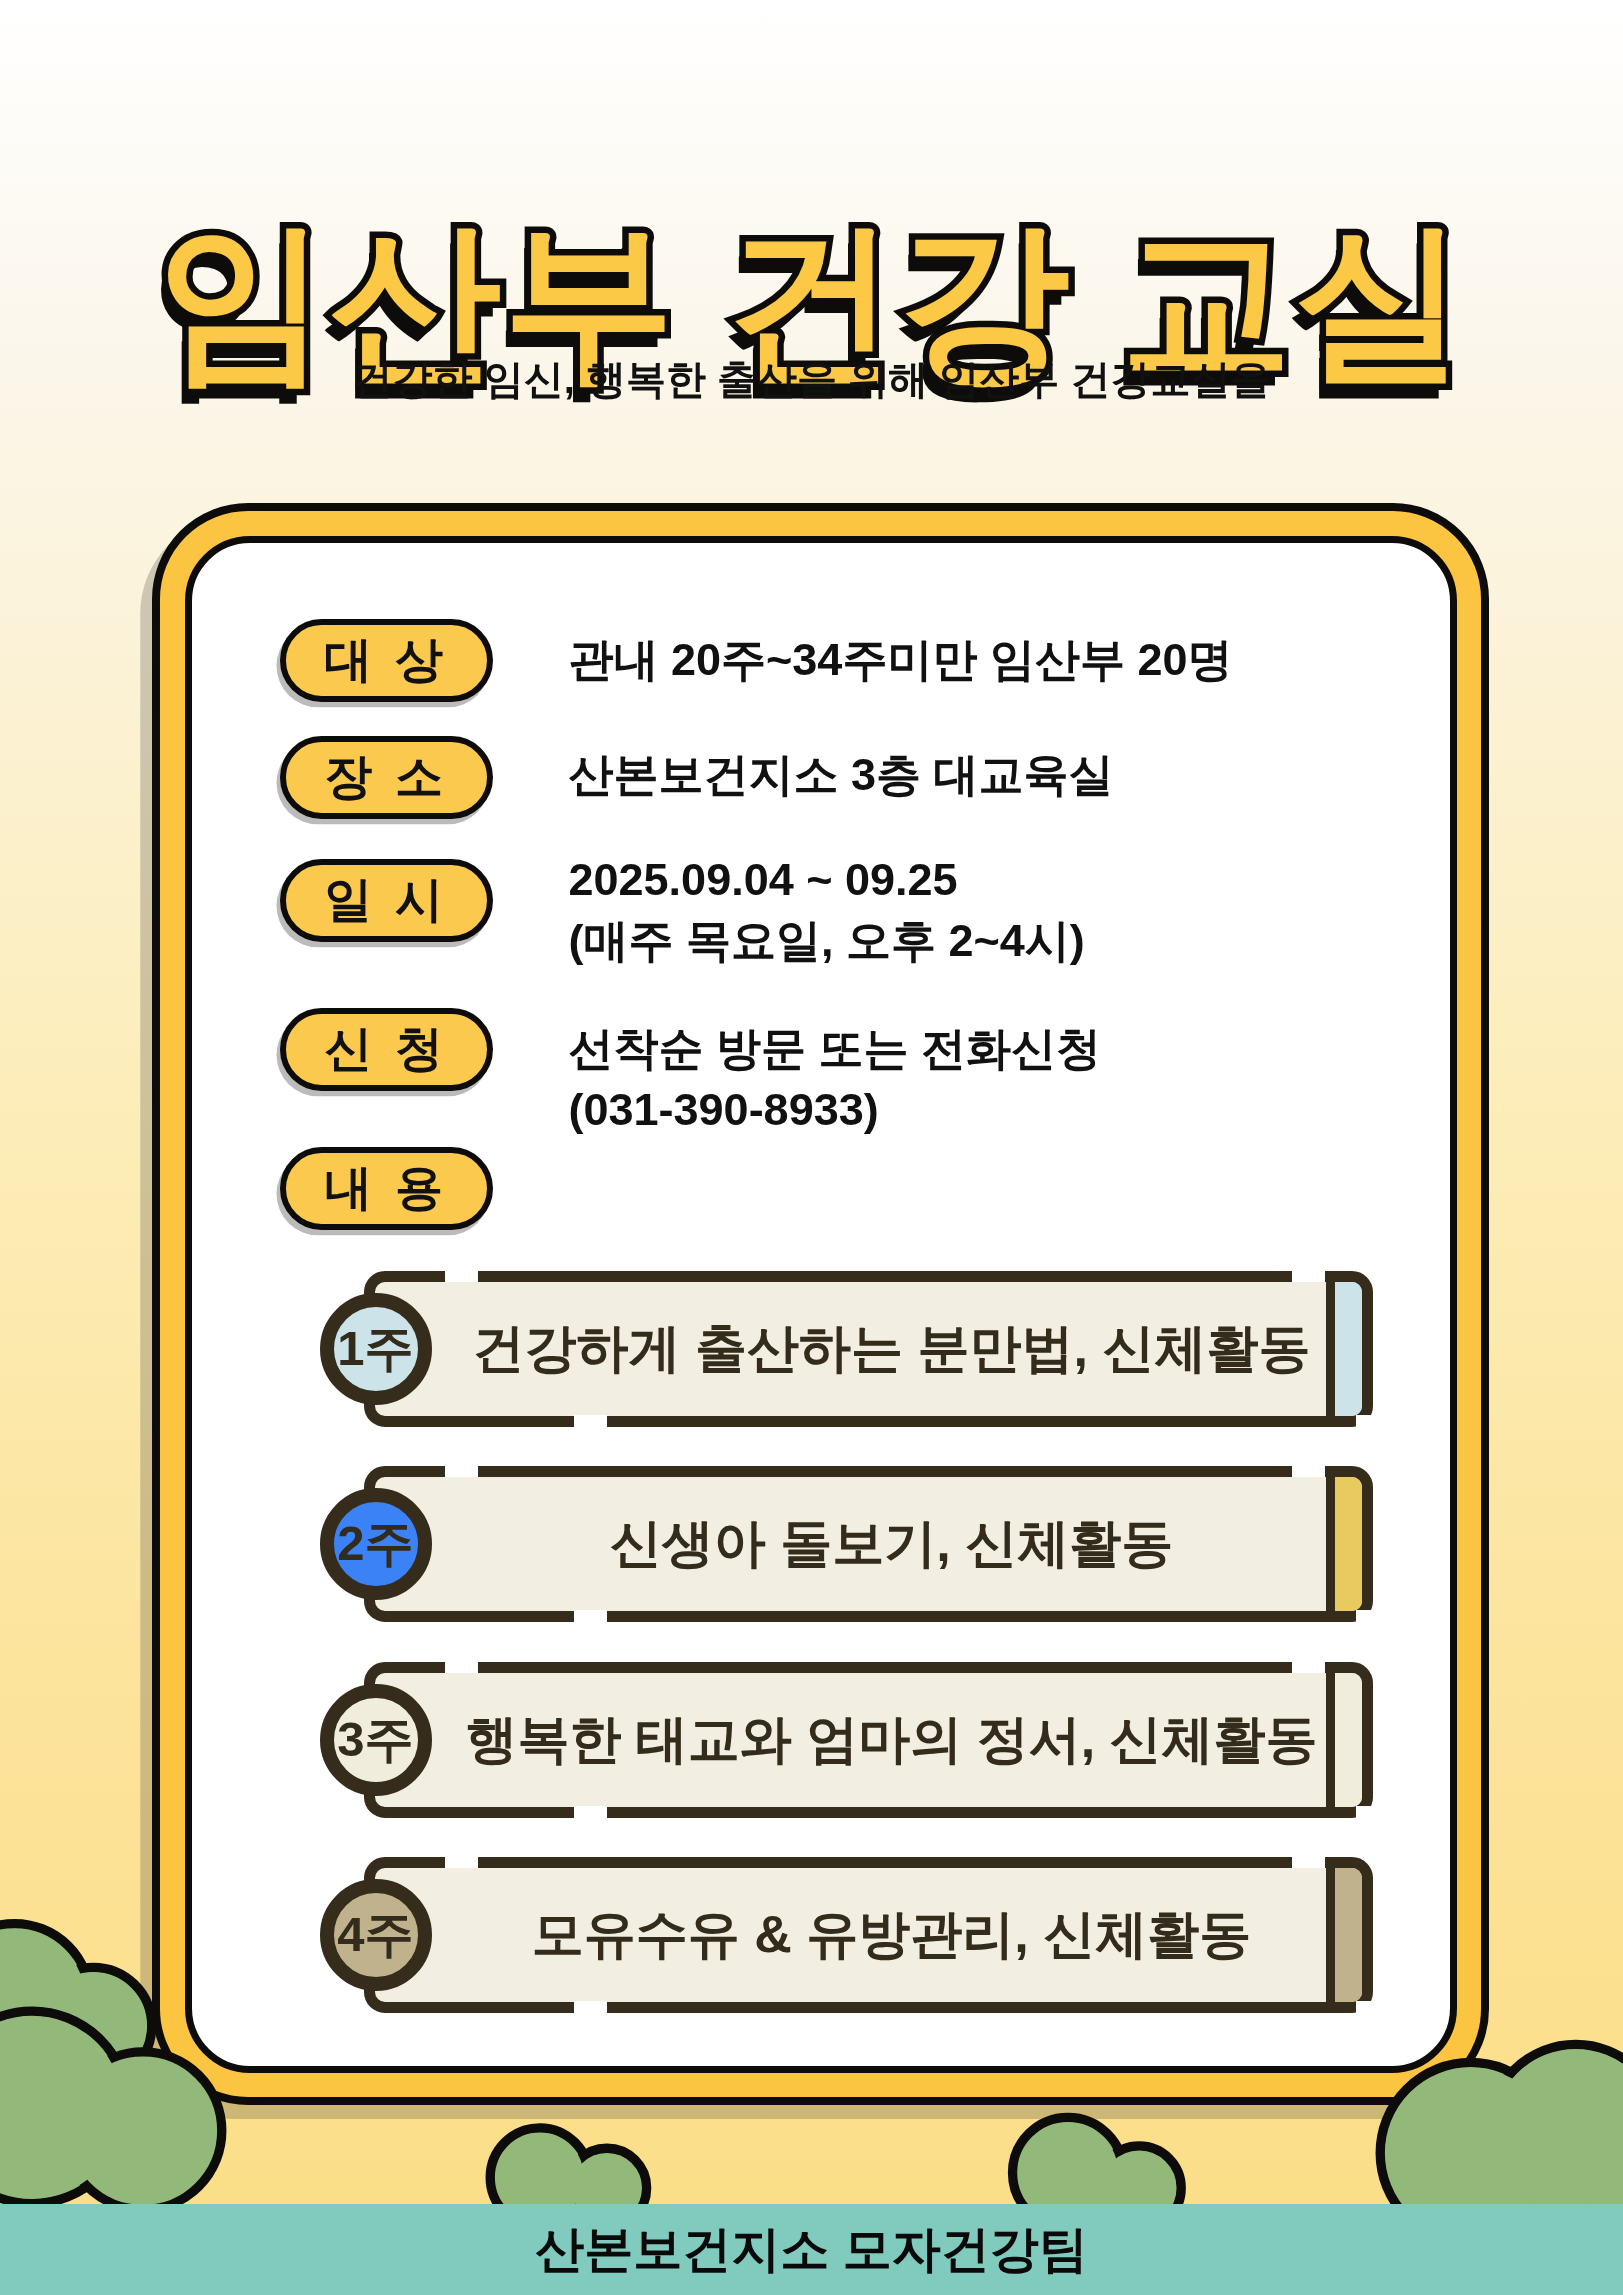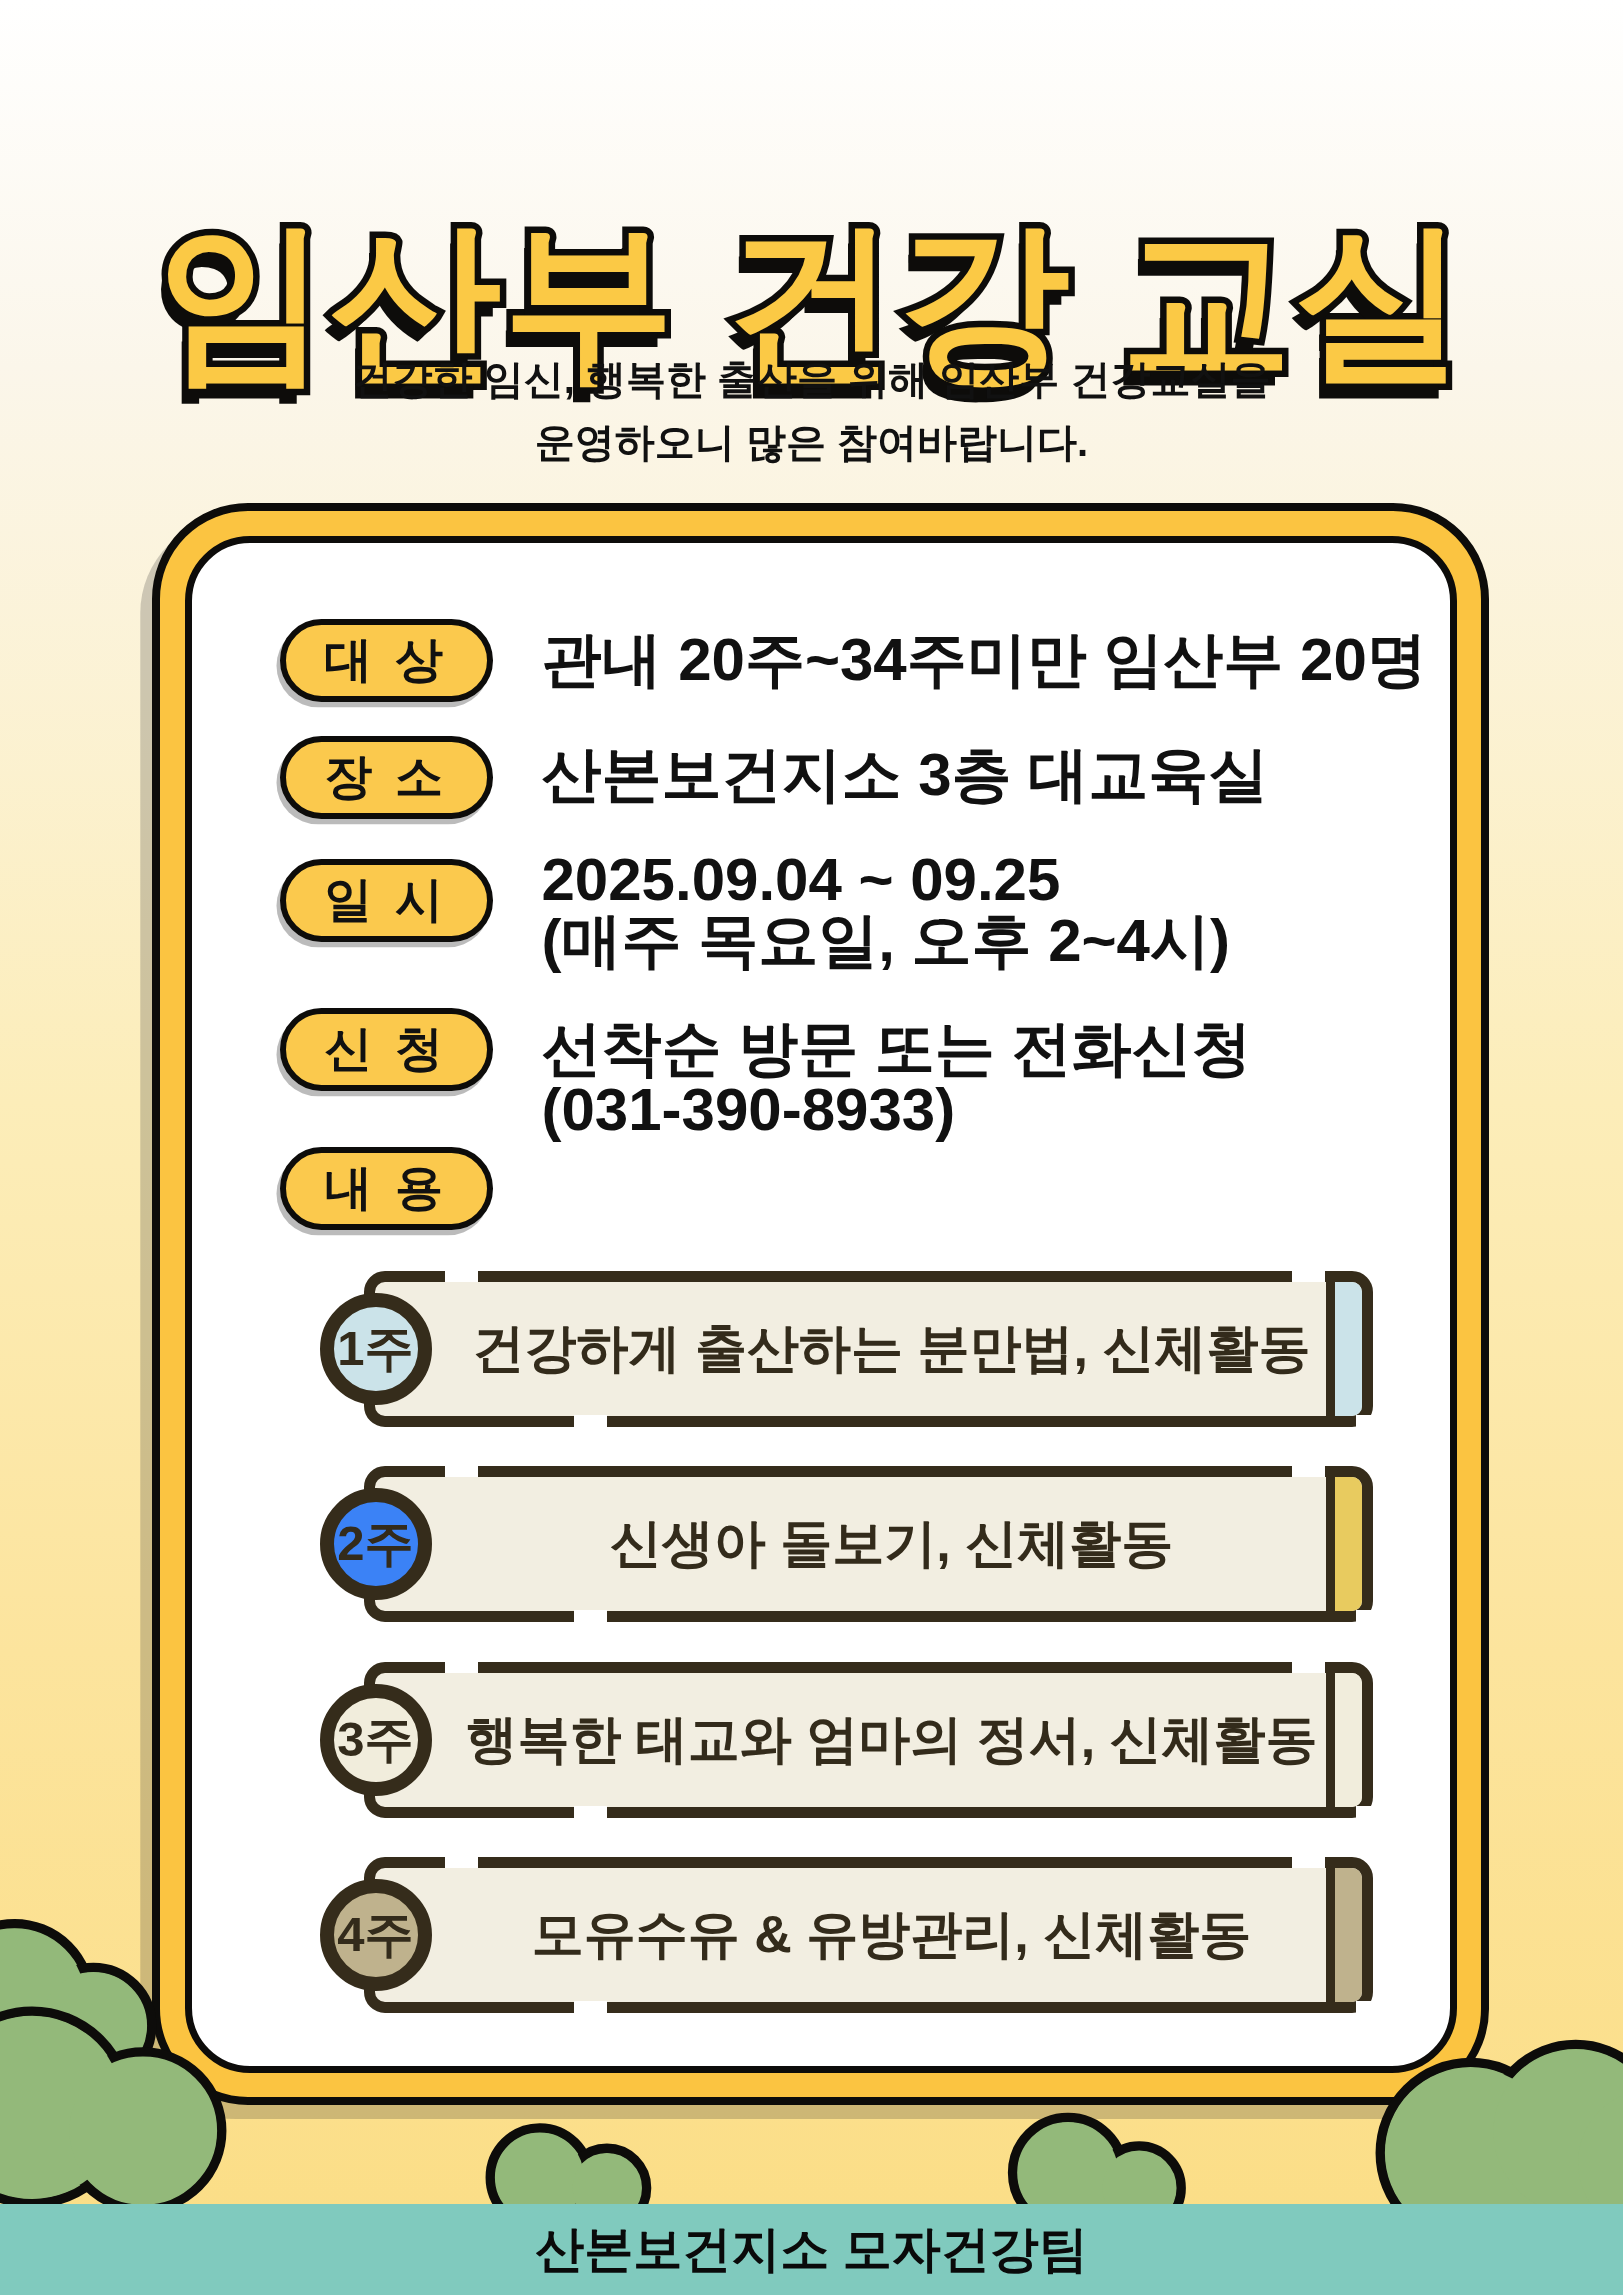--- a/index.html
+++ b/index.html
@@ -39,21 +39,21 @@
   
   .pill{
     position:absolute;left:88px;width:213px;height:83px;box-sizing:border-box;
     background:var(--pill_yellow);border:6.4px solid var(--outline);border-radius:43px;
     display:flex;align-items:center;justify-content:center;
     font-size:48px;font-weight:800;letter-spacing:4.7px;color:var(--text_dark);
     box-shadow:-3.5px 5.3px 0 rgba(60,60,60,.35);
   }
   .pill1{top:76px}.pill2{top:193px}.pill3{top:316px}.pill4{top:465px}.pill5{top:604px}
   .val{
-    position:absolute;left:350px;font-size:60px;line-height:61px;font-weight:700;
+    position:absolute;left:377px;font-size:45px;line-height:61px;font-weight:700;
     color:var(--text_dark);white-space:nowrap;
   }
   .val1{top:86px}.val2{top:201px}.val3{top:306px}.val4{top:475px}
   
   .week{position:absolute;left:128px;width:1053px;height:156px;}
   .wk1{top:728px}.wk2{top:923px}.wk3{top:1119px}.wk4{top:1314px}
   .wbar{
     position:absolute;left:44px;right:0;top:0;bottom:0;box-sizing:border-box;
     background:var(--bar_bg);border:11.7px solid var(--bar_border);border-radius:21px;
     overflow:hidden;
@@ -86,21 +86,20 @@
 </style>
 </head>
 <body>
 
 <div class="poster">
 
   <h1 class="title">임산부 건강 교실</h1>
 
   <div class="subtitle">
     <div>건강한 임신, 행복한 출산을 위해 임산부 건강교실을</div>
-    <div>운영하오니 많은 참여바랍니다.</div>
   </div>
 
   <div class="card">
     <div class="card-inner">
 
       <div class="pill pill1">대 상</div>
       <div class="val val1">관내 20주~34주미만 임산부 20명</div>
 
       <div class="pill pill2">장 소</div>
       <div class="val val2">산본보건지소 3층 대교육실</div>

